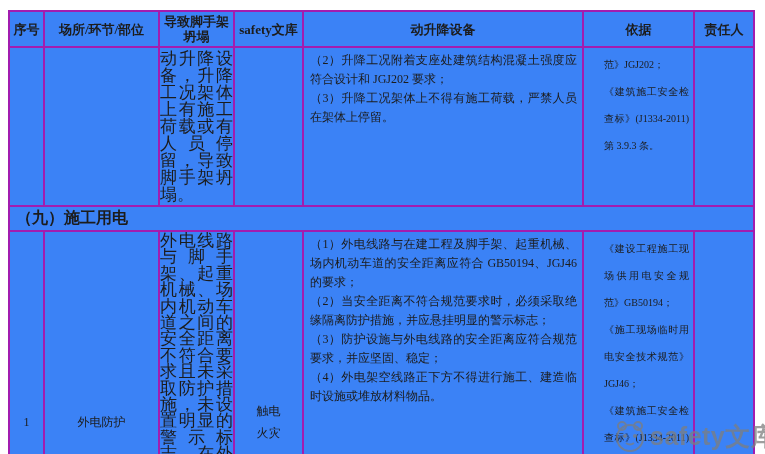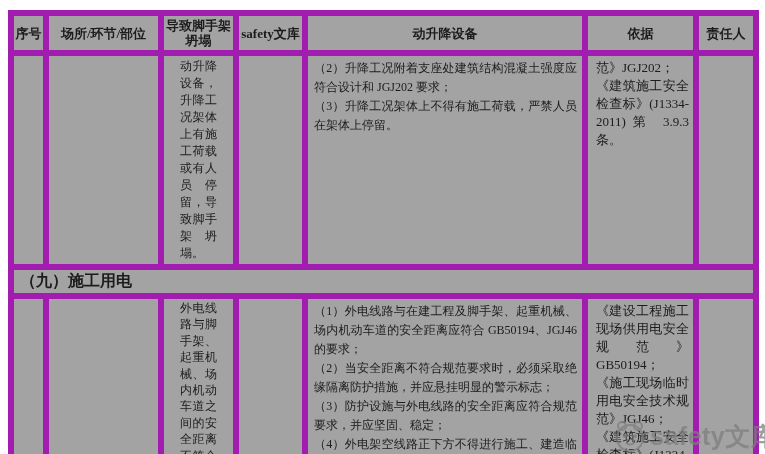--- a/index.html
+++ b/index.html
@@ -15,22 +15,22 @@
   }
   table.safety {
     position: absolute;
     left: 8px;
     top: 10px;
     width: 745px;
     border-collapse: collapse;
     table-layout: fixed;
   }
   .safety th, .safety td {
-    border: 6px solid #a21caf;
-    background: #a3a3a3;
+    border: 2px solid #a21caf;
+    background: #3b82f6;
     overflow: hidden;
   }
   .safety th {
     font-size: 13px;
     font-weight: bold;
     text-align: center;
     vertical-align: middle;
     line-height: 15px;
     padding: 2px 1px;
   }
@@ -44,39 +44,39 @@
     font-size: 16px;
     text-align: left;
     padding: 1px 6px;
     vertical-align: middle;
   }
   td.c-seq { text-align: center; }
   td.c-loc { text-align: center; padding: 0 4px; line-height: 18px; }
   td.c-haz {
     vertical-align: top;
     text-align: justify;
-    font-size: 12px;
+    font-size: 17px;
     line-height: 17px;
-    padding: 2px 16px;
+    padding: 2px 0;
   }
   tr.r-one td.c-haz { line-height: 16.4px; padding-top: 1px; }
   td.c-acc { text-align: center; line-height: 22px; white-space: pre-line; }
   td.c-mea {
     vertical-align: top;
     text-align: justify;
     line-height: 19px;
     padding: 3px 5px 19px 6px;
     white-space: pre-line;
   }
   td.c-bas {
     vertical-align: top;
     text-align: justify;
-    font-size: 13px;
-    line-height: 18px;
-    padding: 3px 4px 2px 8px;
+    font-size: 10px;
+    line-height: 27px;
+    padding: 3px 4px 2px 20px;
     white-space: pre-line;
   }
   .watermark {
     position: absolute;
     left: 612px;
     top: 418px;
     display: flex;
     align-items: center;
     gap: 2px;
     color: rgba(125,125,125,0.75);

